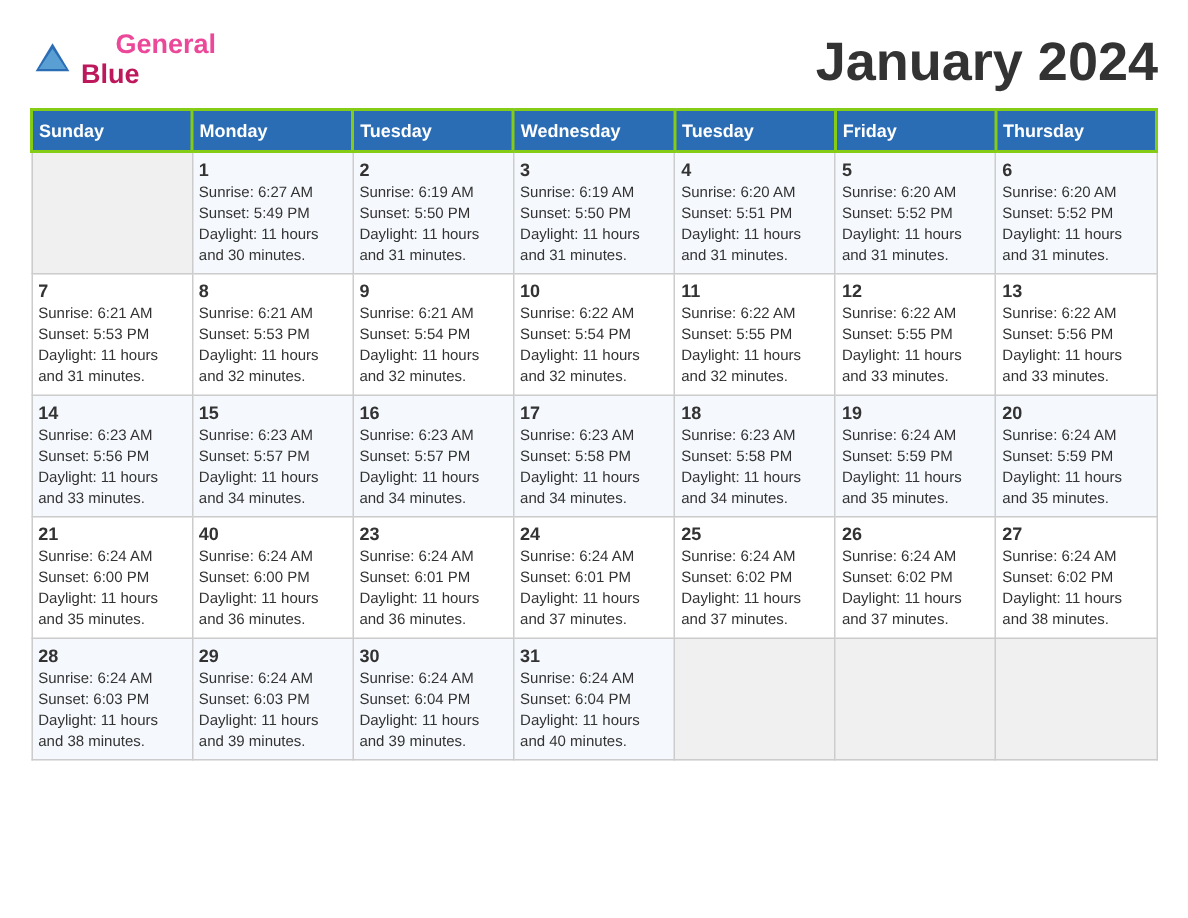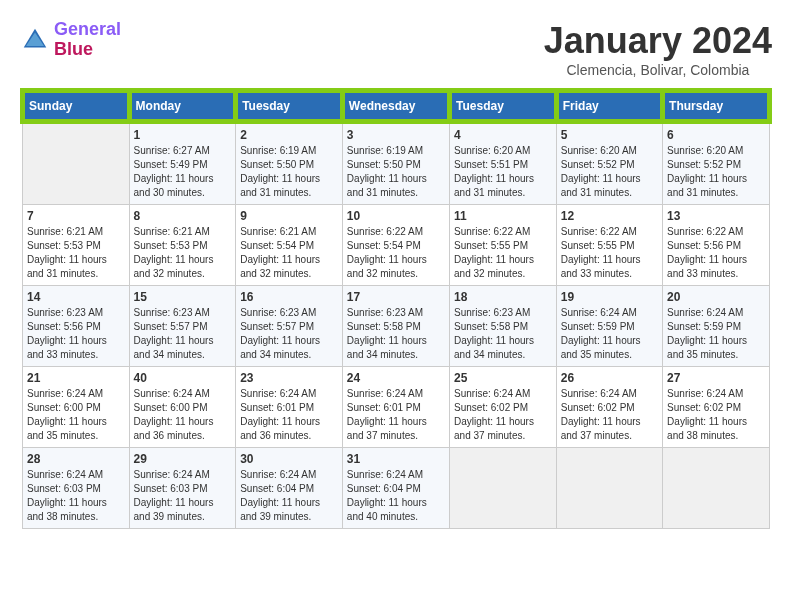--- a/index.html
+++ b/index.html
@@ -19,21 +19,21 @@
     .logo {
       display: flex;
       align-items: center;
       gap: 4px;
     }
     .logo-text {
       font-size: 18px;
       font-weight: bold;
       line-height: 1.1;
     }
-    .logo-general { color: #8b5cf6; }
+    .logo-general { color: #ec4899; margin-left: 23px; }
     .logo-blue { color: #be185d; }
     .logo-icon {
       width: 30px;
       height: 30px;
     }
     .title-block {
       text-align: center;
     }
     .month-title {
       font-size: 36px;
@@ -49,21 +49,21 @@
       border-collapse: collapse;
       font-size: 11px;
     }
     thead tr th {
       background-color: #2a6db5;
       color: #fff;
       padding: 6px 4px;
       text-align: left;
       font-size: 12px;
       font-weight: bold;
-      border: 5px solid #84cc16;
+      border: 2px solid #84cc16;
     }
     tbody tr td {
       border: 1px solid #ccc;
       vertical-align: top;
       padding: 4px 4px;
       height: 80px;
       width: 108px;
       color: #333;
     }
     tbody tr:nth-child(odd) td {
@@ -96,21 +96,20 @@
       <polygon points="20,5 35,30 5,30" fill="#2a6db5"></polygon>
       <polygon points="20,10 32,28 8,28" fill="#5a9fd4"></polygon>
     </svg>
     <div class="logo-text">
       <span class="logo-general">General</span><br>
       <span class="logo-blue">Blue</span>
     </div>
   </div>
   <div class="title-block">
     <div class="month-title">January 2024</div>
-    <div class="location">Clemencia, Bolivar, Colombia</div>
   </div>
 </div>
 
 <table>
   <thead>
     <tr>
     <th>Sunday</th>
         <th>Monday</th>
         <th>Tuesday</th>
         <th>Wednesday</th>

